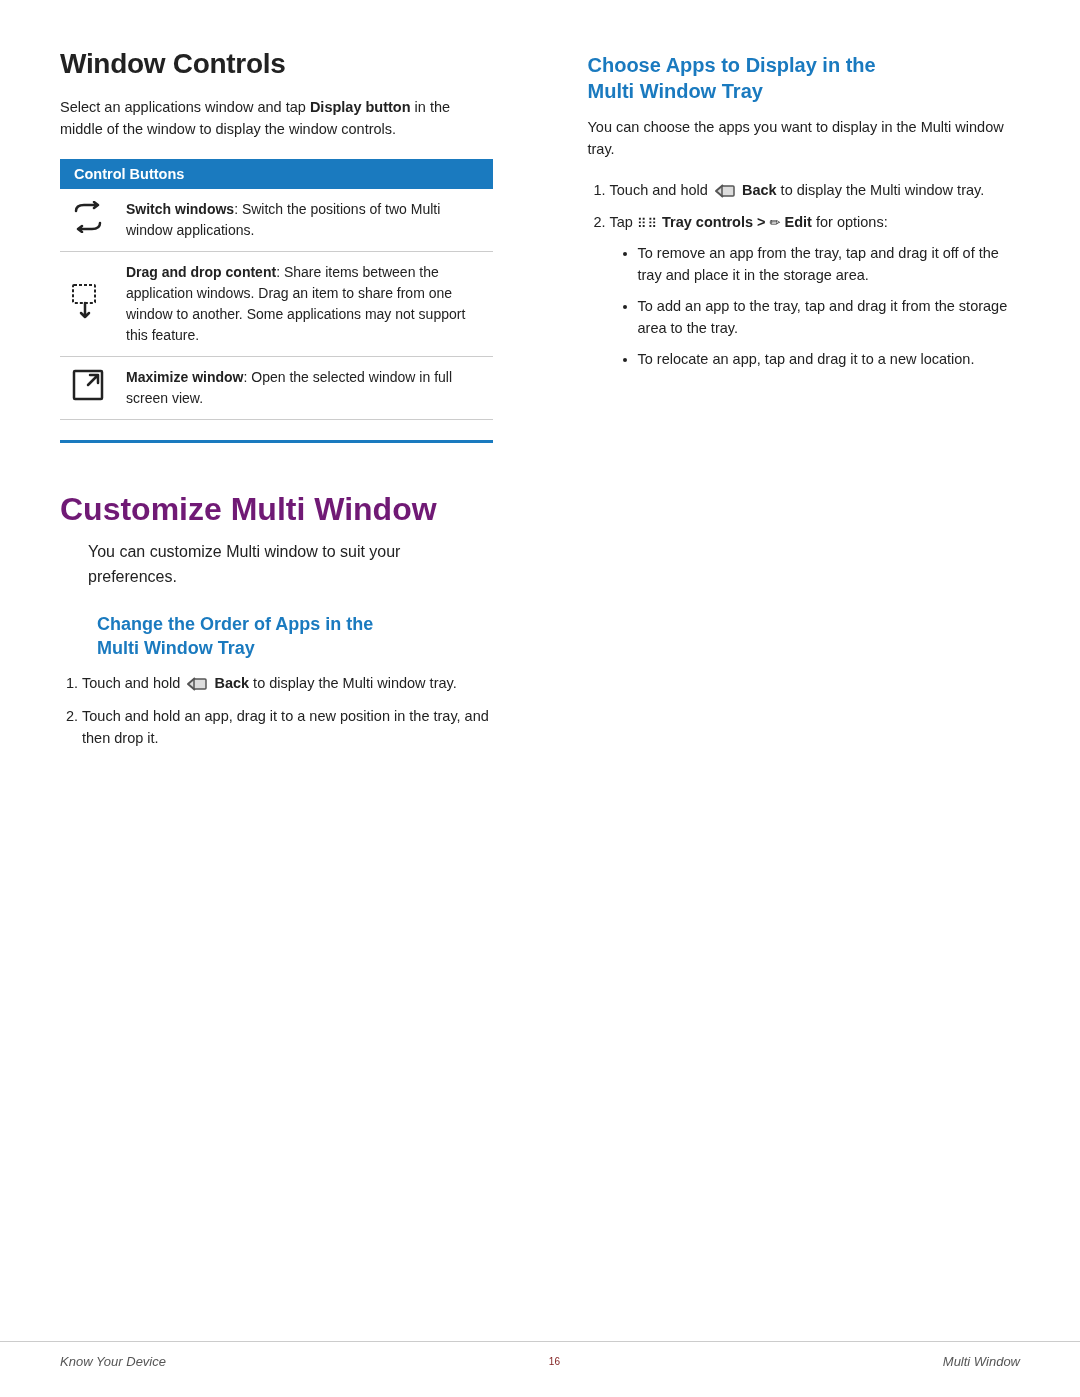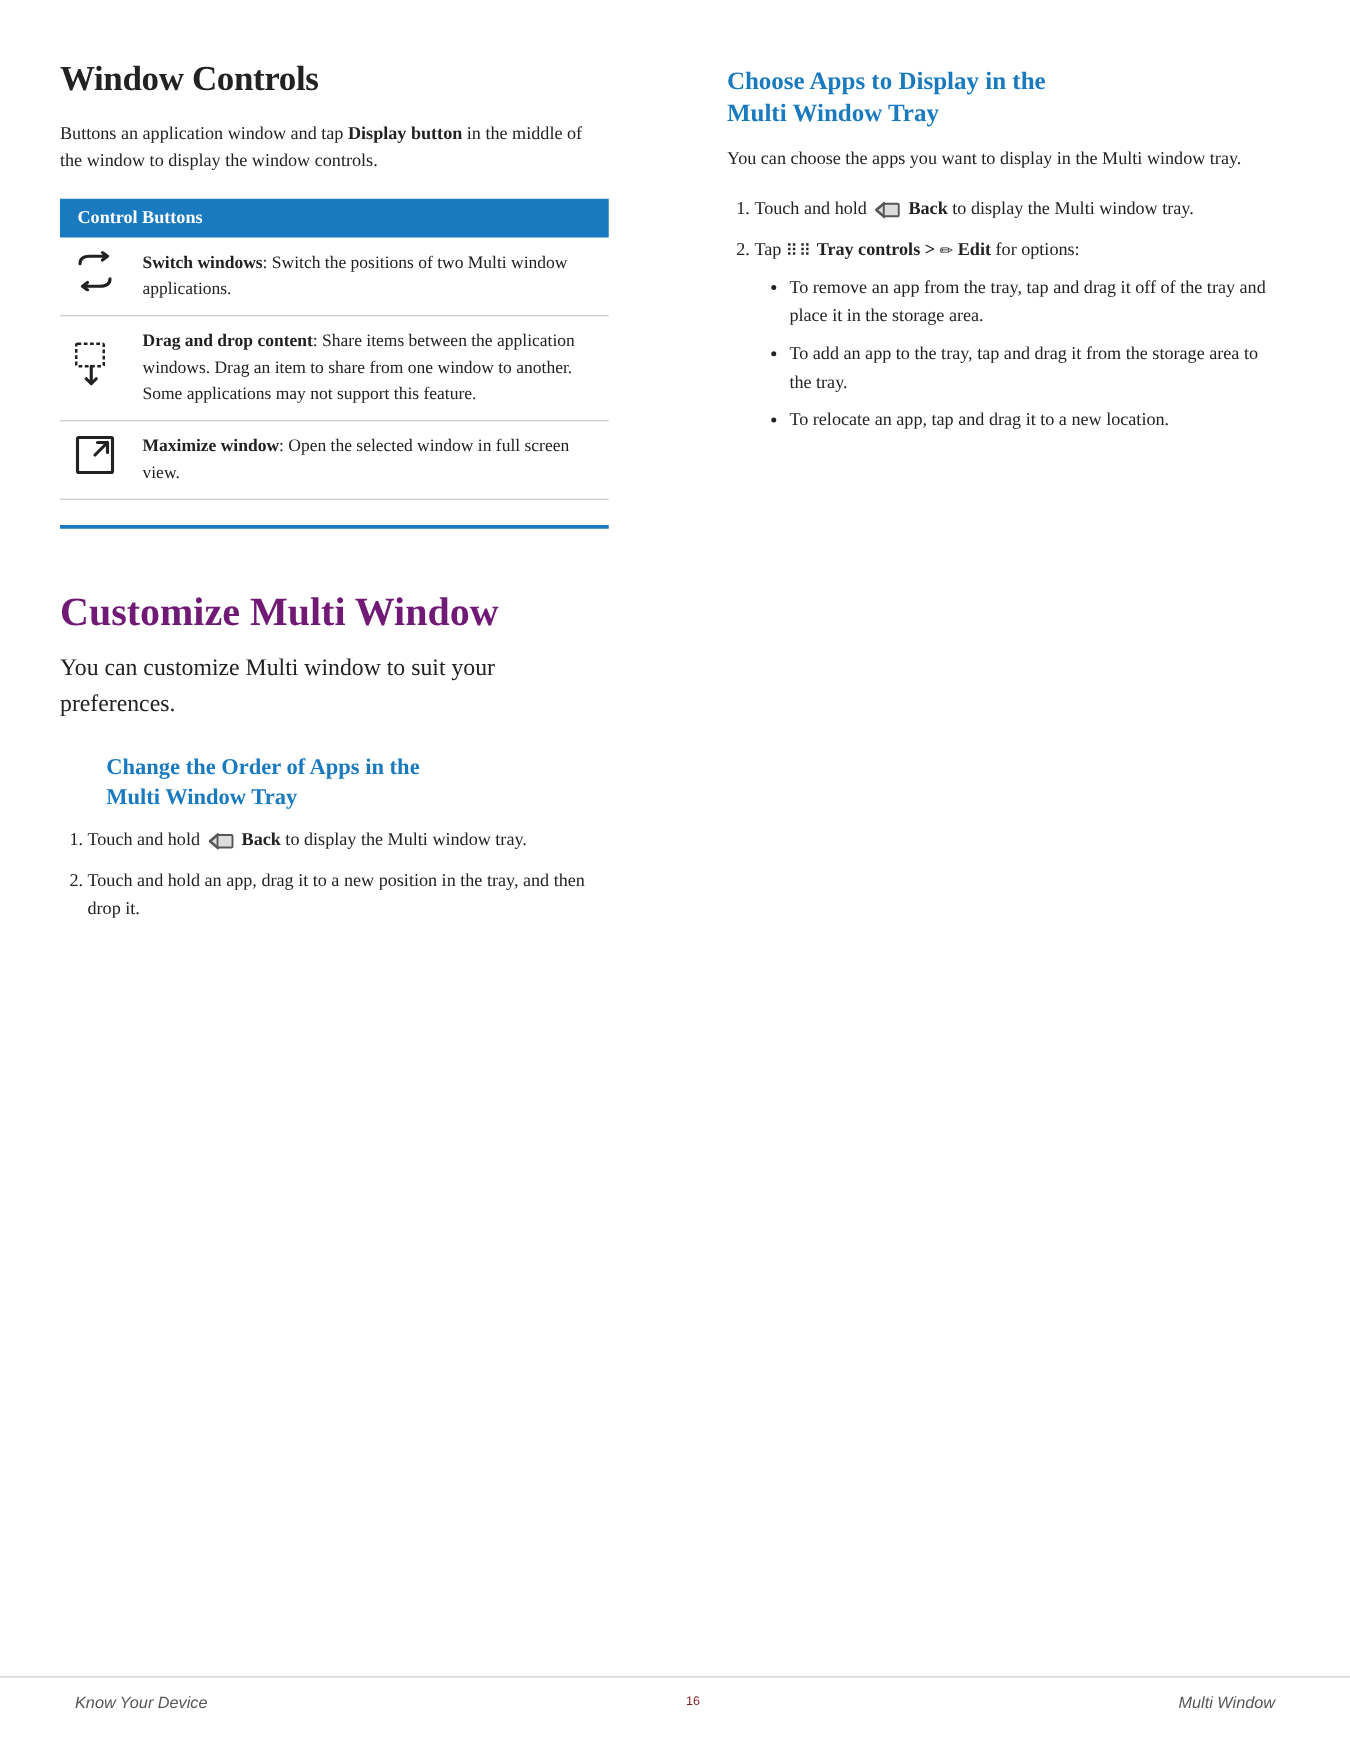--- a/index.html
+++ b/index.html
@@ -6,25 +6,24 @@
     body {
       font-family: Arial, sans-serif;
       font-size: 15px;
       color: #222;
       background: #fff;
       width: 1080px;
       min-height: 1397px;
       position: relative;
     }
     .page {
-      padding: 48px 60px 60px 48px;
+      padding: 48px 60px 60px 60px;
       display: grid;
       grid-template-columns: 1fr 1fr;
       gap: 0 95px;
-      font-family: Liberation Serif, serif;
     }
     .left-col { }
     .right-col { padding-top: 4px; }
 
     h1.section-title {
       font-size: 28px;
       font-weight: bold;
       color: #222;
       margin-bottom: 16px;
       letter-spacing: -0.3px;
@@ -76,23 +75,24 @@
 
     
     h1.section-title-2 {
       font-size: 32px;
       font-weight: bold;
       color: #701a75;
       margin-bottom: 12px;
       margin-top: 0;
     }
     .customize-intro {
-      font-size: 19px;
+      font-size: 16px;
       line-height: 1.55;
       margin-bottom: 22px;
+      margin-left: 28px;
     }
 
     h2.subsection-title {
       font-size: 18px;
       font-weight: bold;
       color: #1a7abf;
       margin-bottom: 12px;
       line-height: 1.35;
       margin-left: 37px;
     }
@@ -164,21 +164,21 @@
 </head>
 <body>
 
 <div class="page">
 
   <div class="left-col">
 
     <div>
       <h1 class="section-title">Window Controls</h1>
       <p class="intro-text">
-        <span>Buttons an application window and tap </span><strong>Display button</strong><span> in the middle of the window to display the window controls.</span>
+        <span>Select an applications window and tap </span><strong>Display button</strong><span> in the middle of the window to display the window controls.</span>
       </p>
 
       <div class="control-table-wrapper">
         <div class="control-buttons-header">Control Buttons</div>
         <table class="control-table">
           <tbody>
 
             <tr>
               <td class="icon-cell">
                 

